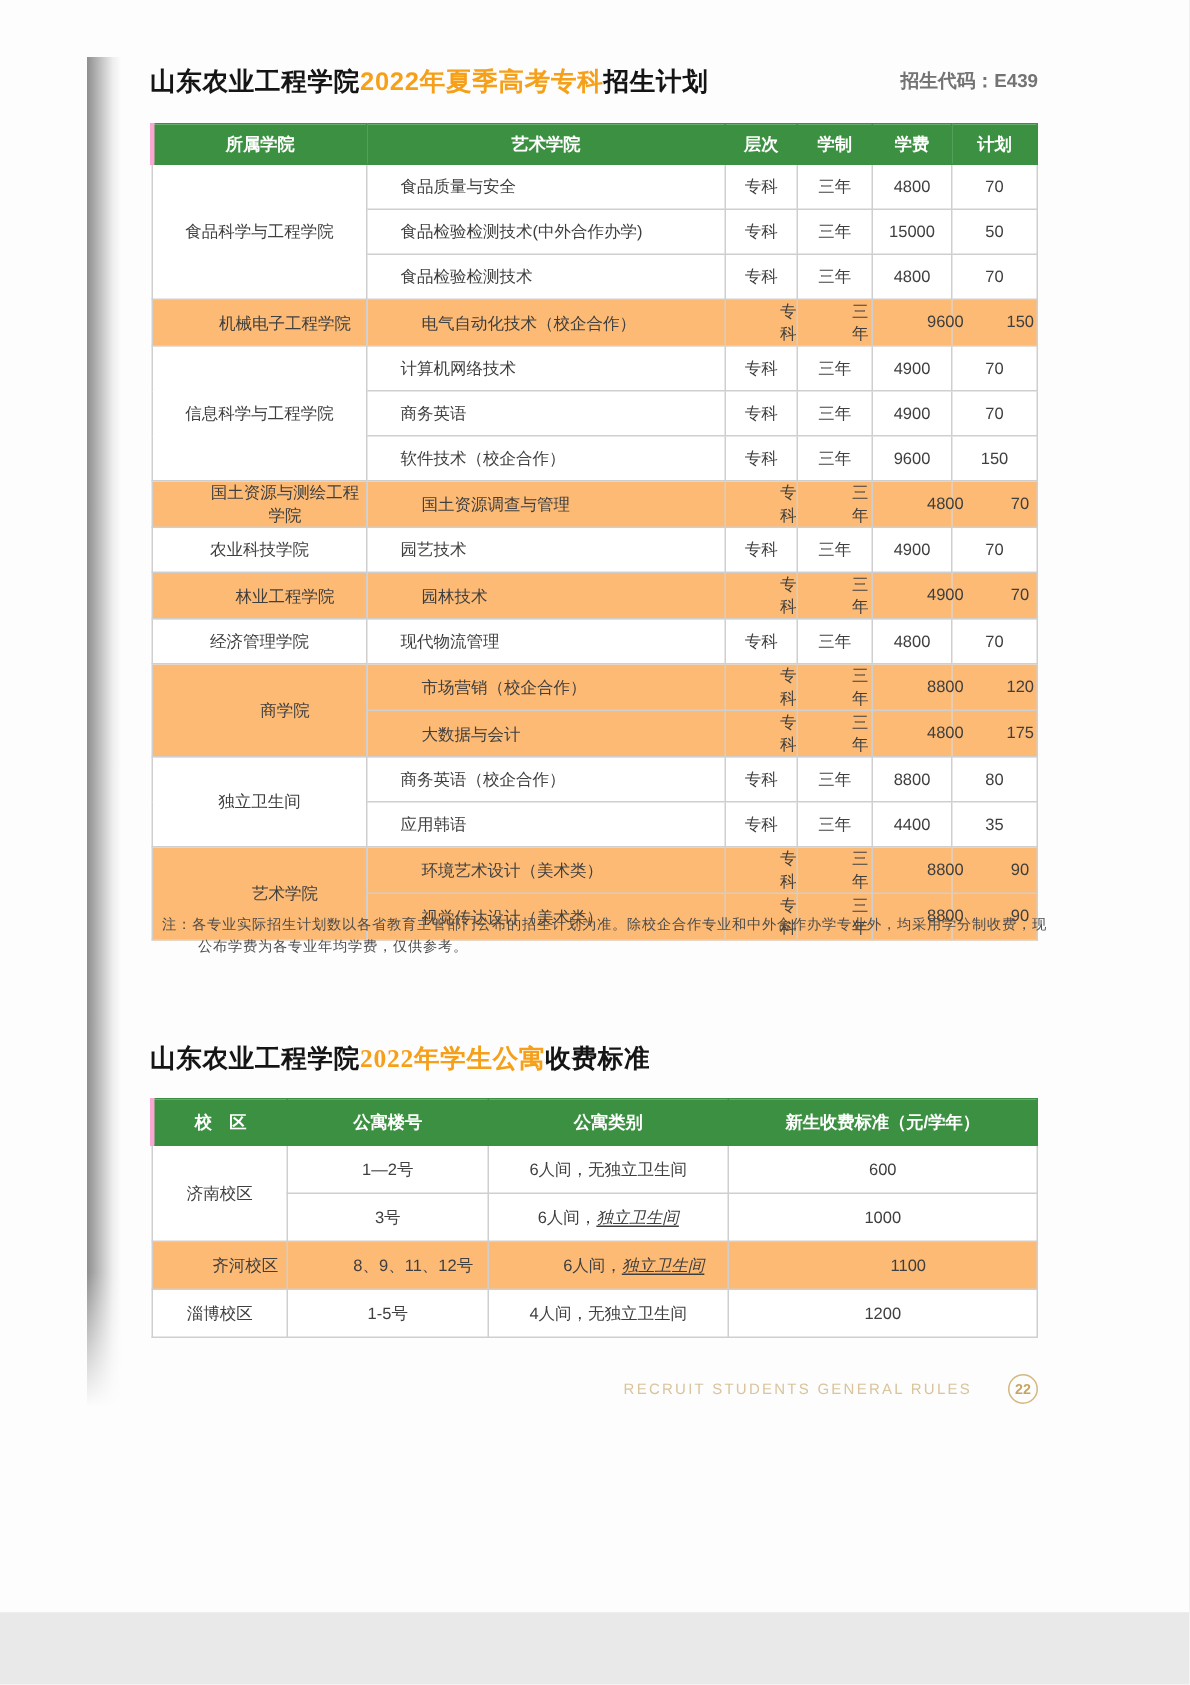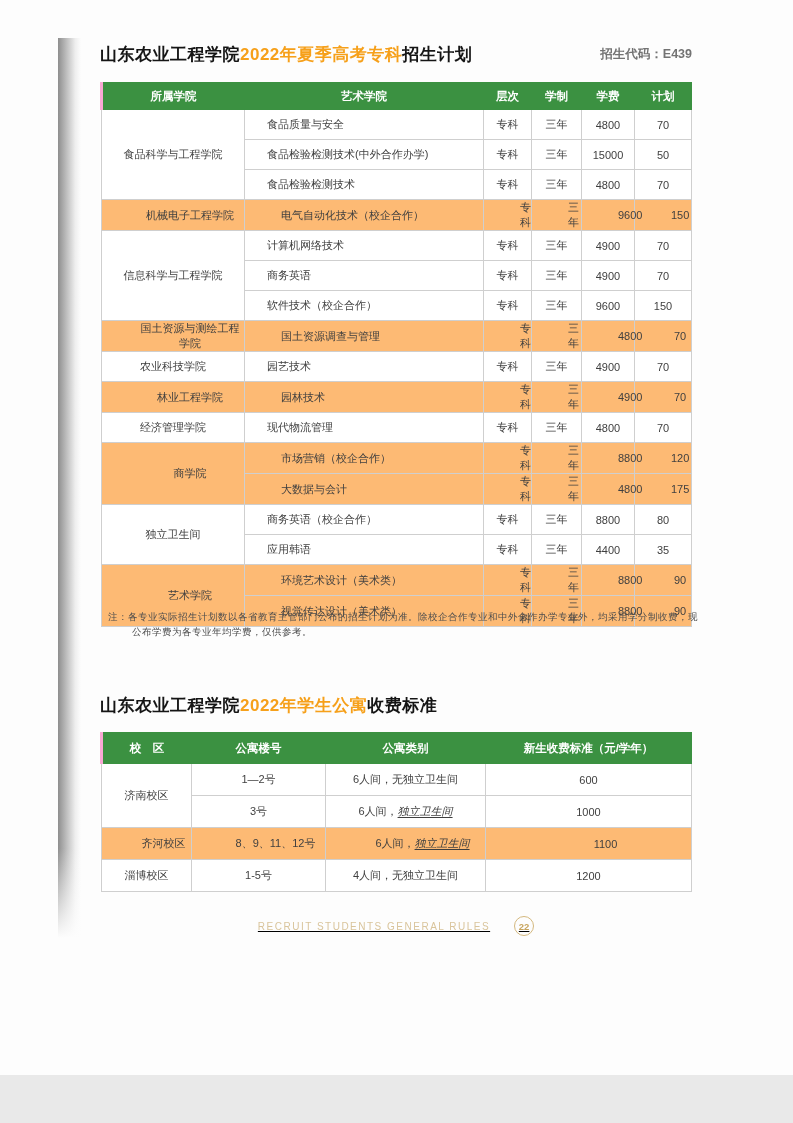--- a/index.html
+++ b/index.html
@@ -41,21 +41,21 @@
   td.major{text-align:left;padding-left:22px;}
   span.u{text-decoration:underline;text-underline-offset:2px;font-style:italic;}
   .note{
     position:absolute;left:108px;top:610px;width:572px;
     font-family:"Liberation Serif","DejaVu Serif",serif;
     font-size:9.5px;line-height:1.6;color:#4d4d4d;
     padding-left:24px;text-indent:-24px;letter-spacing:0.5px;
   }
   .footer{
     position:absolute;top:916px;left:100px;width:592px;
-    display:flex;justify-content:center;align-items:center;gap:24px;text-decoration:underline;
+    display:flex;justify-content:flex-end;align-items:center;gap:24px;
   }
   .footer .ftext{font-size:10px;letter-spacing:1.5px;color:#d9c49b;}
   .page-circle{
     width:18px;height:18px;border:1.5px solid #d4b87e;border-radius:50%;
     display:flex;align-items:center;justify-content:center;
     font-size:9.5px;font-weight:bold;color:#c8a55e;
   }
 </style>
 </head>
 <body>
@@ -216,21 +216,21 @@
           <td>专科</td>
           <td>三年</td>
           <td>8800</td>
           <td>90</td>
         </tr>
       </tbody>
   </table>
 
   <div class="note"><span>注：</span><span>各专业实际招生计划数以各省教育主管部门公布的招生计划为准。除校企合作专业和中外合作办学专业外，均采用学分制收费，现公布学费为各专业年均学费，仅供参考。</span></div>
 
-  <div class="sec-title" style="top:694px;">
+  <div class="sec-title" style="top:694px;font-family:Liberation Serif, serif;">
     <div class="t"><span>山东农业工程学院</span><span class="orange">2022年学生公寓</span><span>收费标准</span></div>
   </div>
 
   <table class="doc-table" id="dorm-table" style="top:732px;">
     <colgroup>
       <col style="width:90px;">
         <col style="width:134px;">
         <col style="width:160px;">
         <col style="width:206px;">
     </colgroup>

